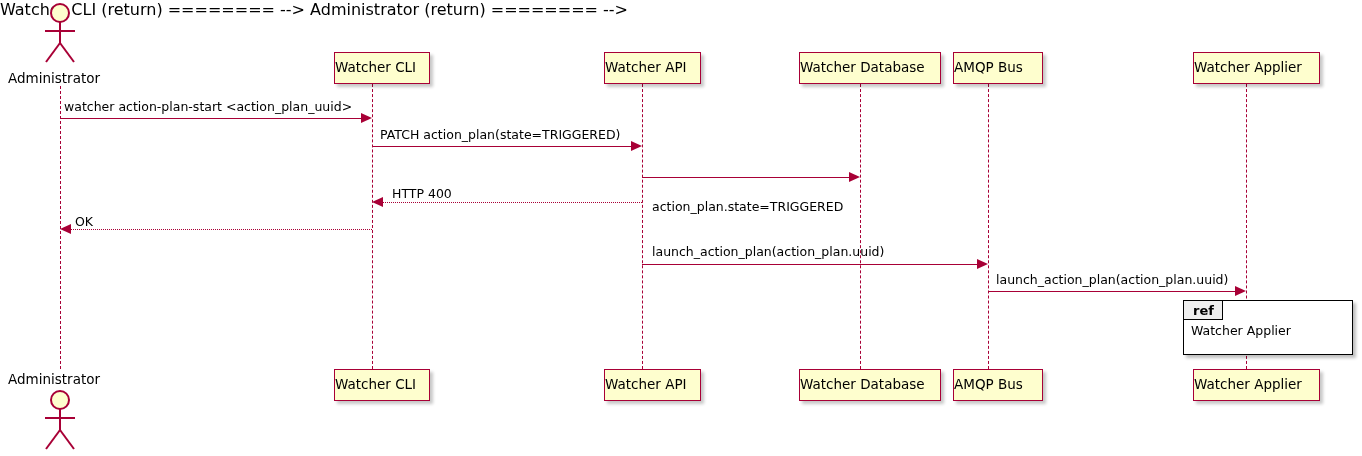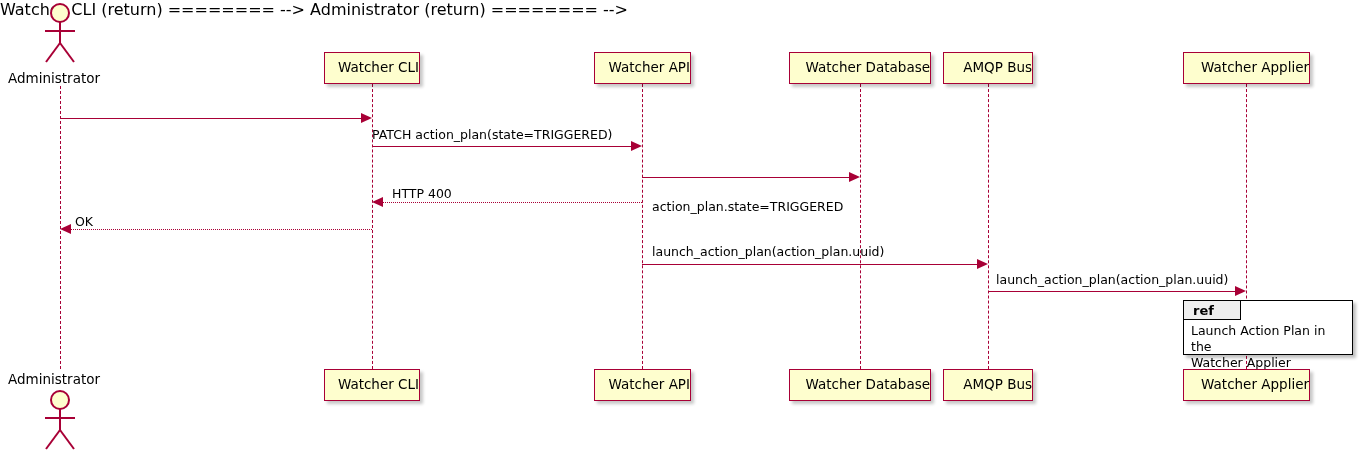--- a/index.html
+++ b/index.html
@@ -28,23 +28,24 @@
   .pbox {
     position: absolute;
     background: #FEFECE;
     border: 1.5px solid #A80036;
     box-shadow: 3px 3px 3px rgba(0,0,0,0.22);
     color: #000000;
     font-size: 13.5px;
     line-height: 1;
     display: flex;
     align-items: center;
-    justify-content: flex-end;
+    justify-content: flex-start;
     box-sizing: border-box;
     white-space: nowrap;
+    margin-left: 10px;
   }
   .actor-label {
     position: absolute;
     font-size: 13.5px;
     color: #000000;
     white-space: nowrap;
   }
   .actor-fig {
     position: absolute;
   }
@@ -90,21 +91,21 @@
     height: 19px;
     background: #EEEEEE;
     border-right: 1.5px solid #000000;
     border-bottom: 1.5px solid #000000;
     font-size: 13px;
     font-weight: bold;
     color: #000000;
     display: flex;
     align-items: center;
     padding-left: 9px;
-    padding-right: 26px;
+    padding-right: 8px;
     box-sizing: border-box;
   }
   .ref-body {
     position: absolute;
     left: 7px;
     top: 22px;
     right: 6px;
     font-size: 12.5px;
     color: #000000;
     line-height: 1.28;
@@ -144,25 +145,26 @@
     <span>Watcher Database</span>
   </div>
   <div class="pbox" style="left:943px; top:52px; width:90px; height:32px;">
     <span>AMQP Bus</span>
   </div>
   <div class="pbox" style="left:1183px; top:52px; width:127px; height:32px;">
     <span>Watcher Applier</span>
   </div>
 
   
+  <div class="msg-text" style="left:64px; top:101px;">watcher action-plan-start &lt;action_plan_uuid&gt;</div>
   <div class="msg-line" style="left:60px; top:118px; width:303px;"></div>
   <div class="arrow-head right" style="left:361px; top:113px;"></div>
 
   
-  <div class="msg-text" style="left:372px; top:129px;">PATCH action_plan(state=TRIGGERED)</div>
+  <div class="msg-text" style="left:380px; top:129px;">PATCH action_plan(state=TRIGGERED)</div>
   <div class="msg-line" style="left:372px; top:146px; width:261px;"></div>
   <div class="arrow-head right" style="left:631px; top:141px;"></div>
 
   
   <div class="msg-text" style="left:652px; top:160px;margin-top:41px;">action_plan.state=TRIGGERED</div>
   <div class="msg-line" style="left:642px; top:177px; width:209px;"></div>
   <div class="arrow-head right" style="left:849px; top:172px;"></div>
 
    Watcher CLI (return) ======== --&gt;
   <div class="msg-text" style="left:392px; top:188px;">HTTP 400</div>
@@ -183,21 +185,20 @@
   <div class="msg-text" style="left:996px; top:274px;">launch_action_plan(action_plan.uuid)</div>
   <div class="msg-line" style="left:988px; top:291px; width:249px;"></div>
   <div class="arrow-head right" style="left:1235px; top:286px;"></div>
 
   
   <div class="refbox" style="left:1183px; top:300px; width:170px; height:55px;">
     <div class="ref-tab">
       <span>ref</span>
     </div>
     <div class="ref-body">
-      <div>Launch Action Plan in the</div>
       <div>Watcher Applier</div>
     </div>
   </div>
 
   
   <div class="pbox" style="left:324px; top:369px; width:96px; height:32px;">
     <span>Watcher CLI</span>
   </div>
   <div class="pbox" style="left:594px; top:369px; width:97px; height:32px;">
     <span>Watcher API</span>

